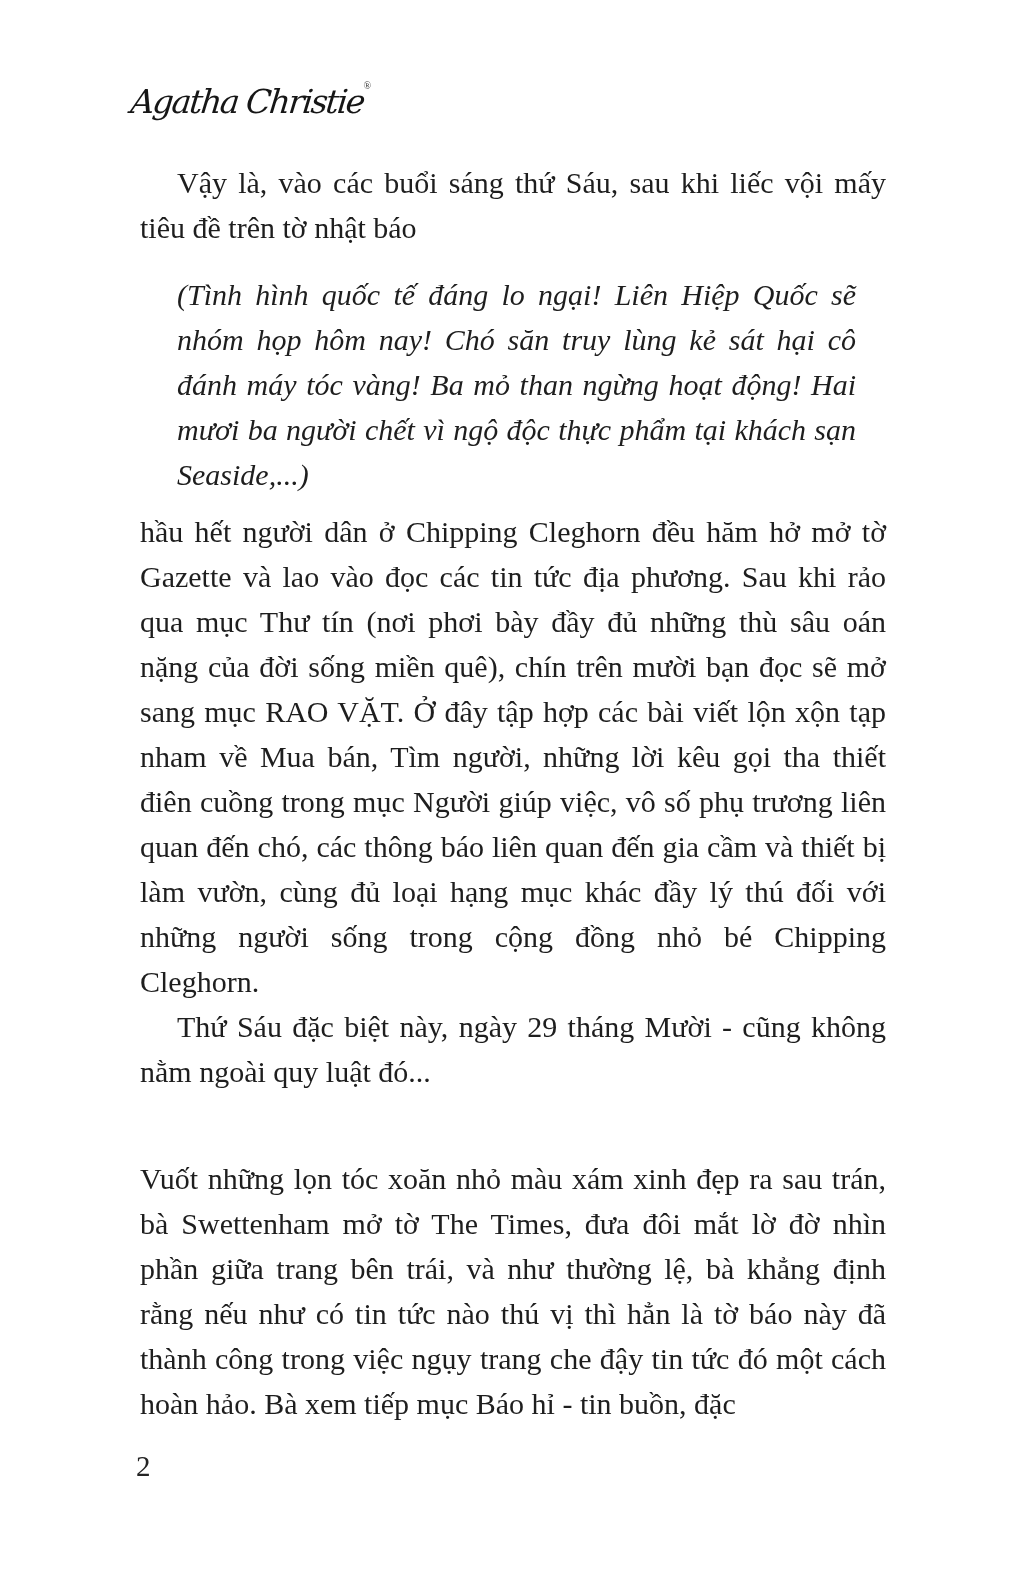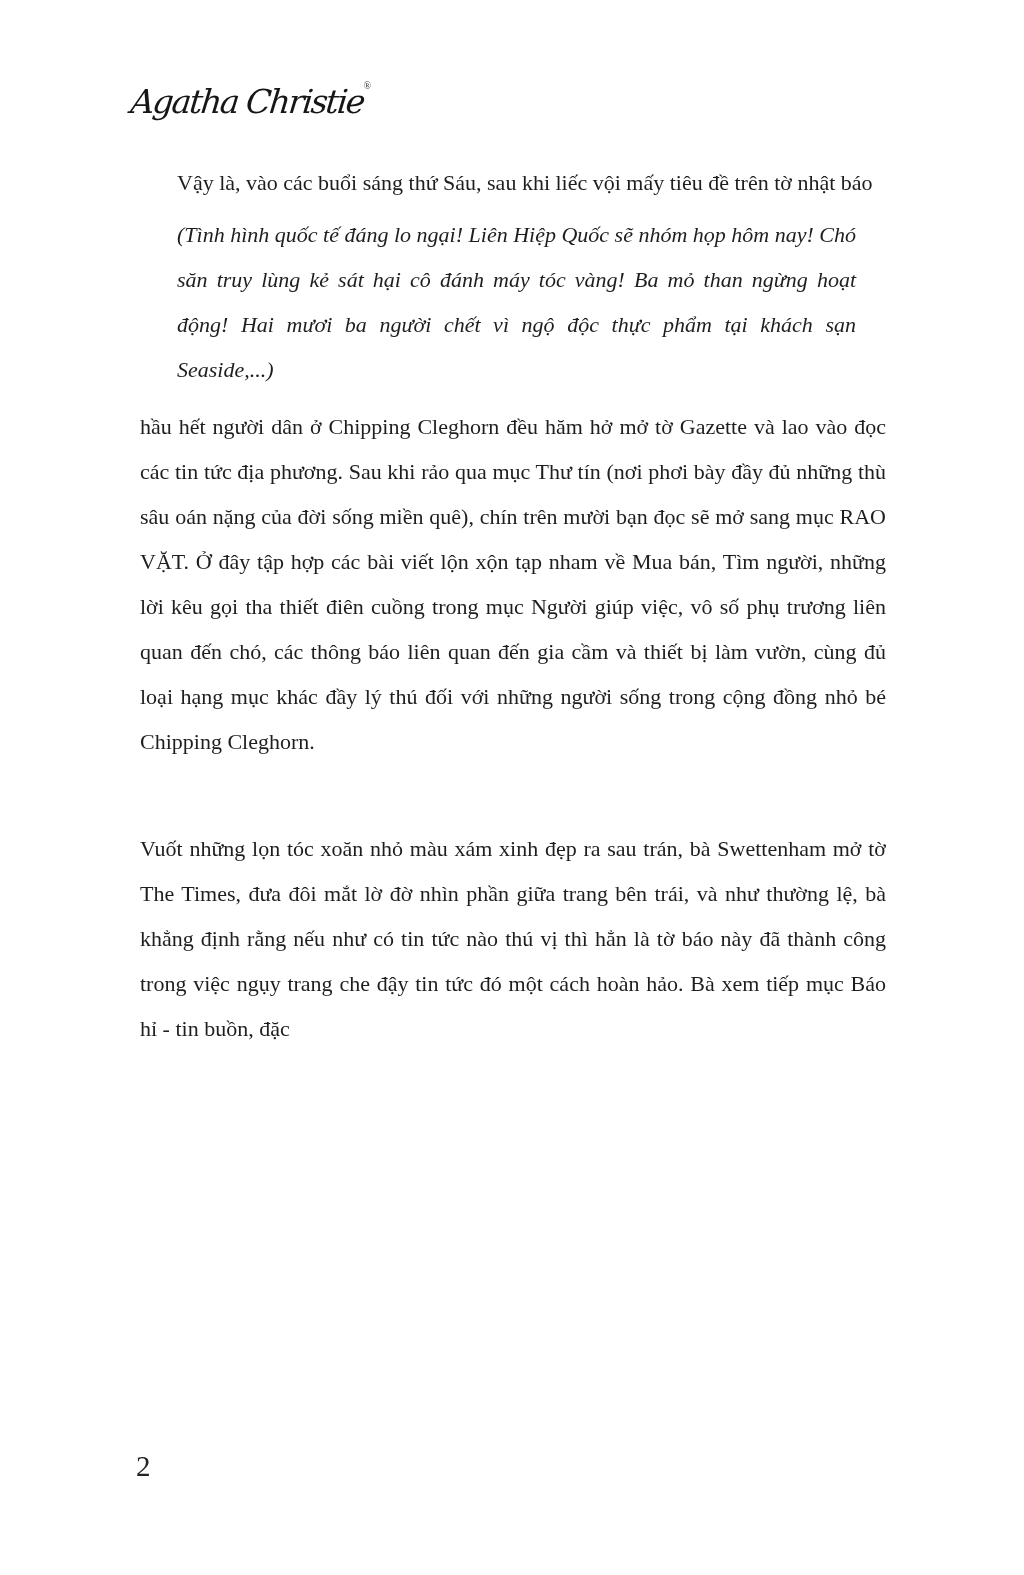--- a/index.html
+++ b/index.html
@@ -40,33 +40,33 @@
     font-size: 10px;
     vertical-align: 24px;
     color: #3a3a3a;
   }
   
   .content {
     position: absolute;
     left: 140px;
     top: 160px;
     width: 746px;
-    font-size: 22px;
+    font-size: 30px;
     line-height: 45px;
     text-align: justify;
   }
   .para {
     margin: 0;
   }
   .para.indent {
     text-indent: 37px;
   }
   .quote {
     font-style: italic;
-    margin: 7px 30px 12px 37px;
+    margin: 22px 30px 12px 37px;
     text-align: justify;
   }
   .section-break {
     height: 62px;
   }
   .run-italic {
   }
   
   .page-number {
     position: absolute;
@@ -86,20 +86,21 @@
   </header>
 
   <main class="content">
 
     <p class="para indent">Vậy là, vào các buổi sáng thứ Sáu, sau khi liếc vội mấy tiêu đề trên tờ nhật báo</p>
 
     <p class="quote">(Tình hình quốc tế đáng lo ngại! Liên Hiệp Quốc sẽ nhóm họp hôm nay! Chó săn truy lùng kẻ sát hại cô đánh máy tóc vàng! Ba mỏ than ngừng hoạt động! Hai mươi ba người chết vì ngộ độc thực phẩm tại khách sạn Seaside,...)</p>
 
     <p class="para"><span>hầu hết người dân ở Chipping Cleghorn đều hăm hở mở tờ </span><span class="run-italic">Gazette</span><span> và lao vào đọc các tin tức địa phương. Sau khi rảo qua mục Thư tín (nơi phơi bày đầy đủ những thù sâu oán nặng của đời sống miền quê), chín trên mười bạn đọc sẽ mở sang mục RAO VẶT. Ở đây tập hợp các bài viết lộn xộn tạp nham về Mua bán, Tìm người, những lời kêu gọi tha thiết điên cuồng trong mục Người giúp việc, vô số phụ trương liên quan đến chó, các thông báo liên quan đến gia cầm và thiết bị làm vườn, cùng đủ loại hạng mục khác đầy lý thú đối với những người sống trong cộng đồng nhỏ bé Chipping Cleghorn.</span></p>
 
+    <p class="para indent">Thứ Sáu đặc biệt này, ngày 29 tháng Mười - cũng không nằm ngoài quy luật đó...</p>
 
     <div class="section-break"></div>
 
     <p class="para"><span>Vuốt những lọn tóc xoăn nhỏ màu xám xinh đẹp ra sau trán, bà Swettenham mở tờ </span><span class="run-italic">The Times</span><span>, đưa đôi mắt lờ đờ nhìn phần giữa trang bên trái, và như thường lệ, bà khẳng định rằng nếu như có tin tức nào thú vị thì hẳn là tờ báo này đã thành công trong việc ngụy trang che đậy tin tức đó một cách hoàn hảo. Bà xem tiếp mục Báo hỉ - tin buồn, đặc</span></p>
 
   </main>
 
   <footer>
     <span class="page-number">2</span>
   </footer>

